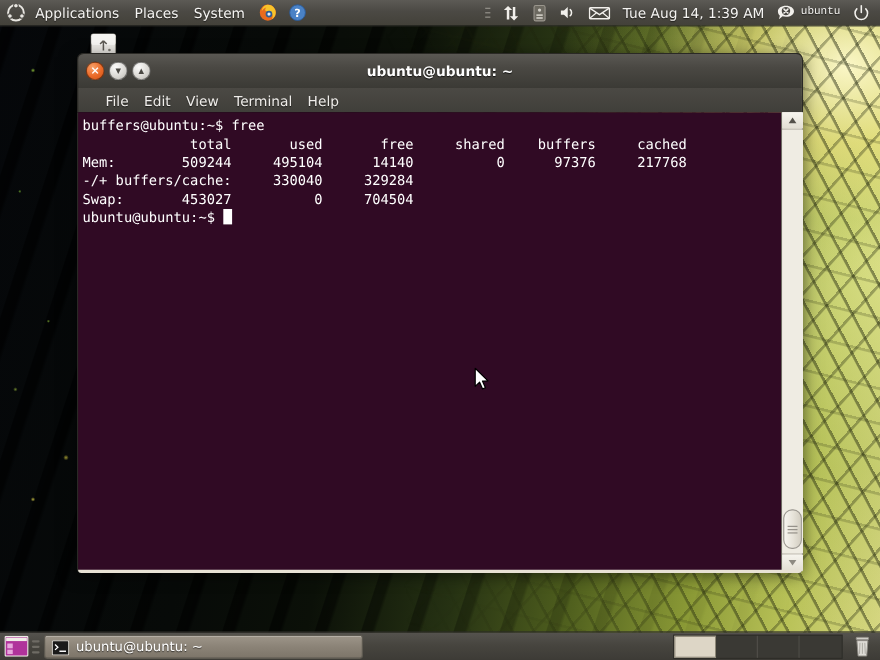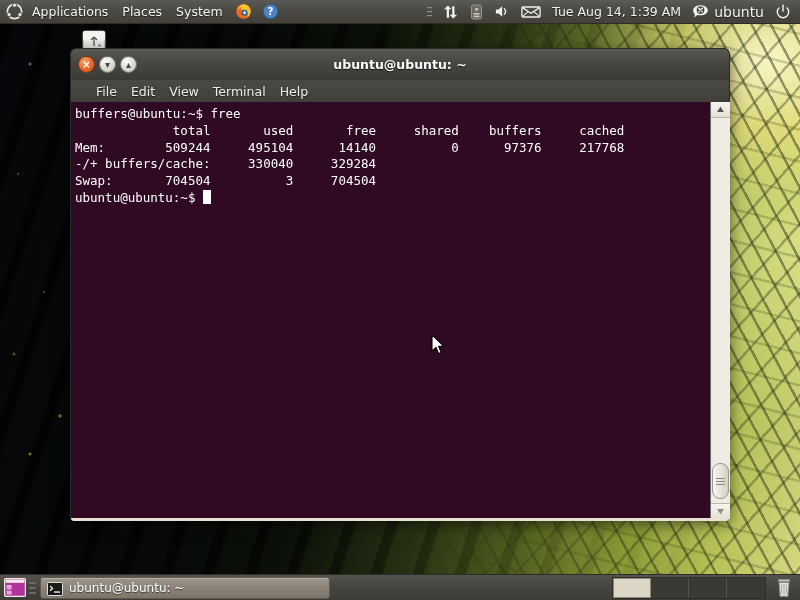--- a/index.html
+++ b/index.html
@@ -96,23 +96,23 @@
   .panel-icon {
     height:24px; display:flex; align-items:center; justify-content:center;
     padding: 0 5px;
   }
   .clock {
     font-size: 12.5px; color:#f5f4f2;
     text-shadow: 0 1px 1px rgba(0,0,0,0.6);
     padding: 0 6px; white-space:nowrap;
   }
   .user-name {
-    font-size: 14px; color:#f5f4f2;
+    font-size: 10px; color:#f5f4f2;
     text-shadow:0 1px 1px rgba(0,0,0,0.6);
-    padding-right:6px; white-space:nowrap;
+    padding-right:6px; white-space:nowrap;font-family:Liberation Mono, monospace;
   }
 
   
   #desktop-icon {
     position:absolute; left:62px; top:28px; width:64px; z-index:5;
     text-align:center;
   }
   #desktop-icon .drive-glyph {
     width:26px; height:26px; margin:0 auto;
   }
@@ -391,21 +391,21 @@
       <div class="mi">View</div>
       <div class="mi">Terminal</div>
       <div class="mi">Help</div>
     </div>
 
     <div id="term-body">
       <div id="term-text"><span>buffers@ubuntu:~$ free</span>
 <span>             total       used       free     shared    buffers     cached</span>
 <span>Mem:        509244     495104      14140          0      97376     217768</span>
 <span>-/+ buffers/cache:     330040     329284</span>
-<span>Swap:       704504          3     704504</span>
+<span>Swap:       453027          0     704504</span>
 <span>ubuntu@ubuntu:~$ </span><span class="cursor-block"></span></div>
 
       <div id="term-scroll">
         <div class="sb-arrow up">
           <svg width="9" height="7" viewBox="0 0 9 7">
               <path d="M4.5 0.8 L8 6 L1 6 Z" fill="#55524b"></path>
             </svg>
         </div>
         <div class="sb-trough">
           <div class="sb-thumb">

